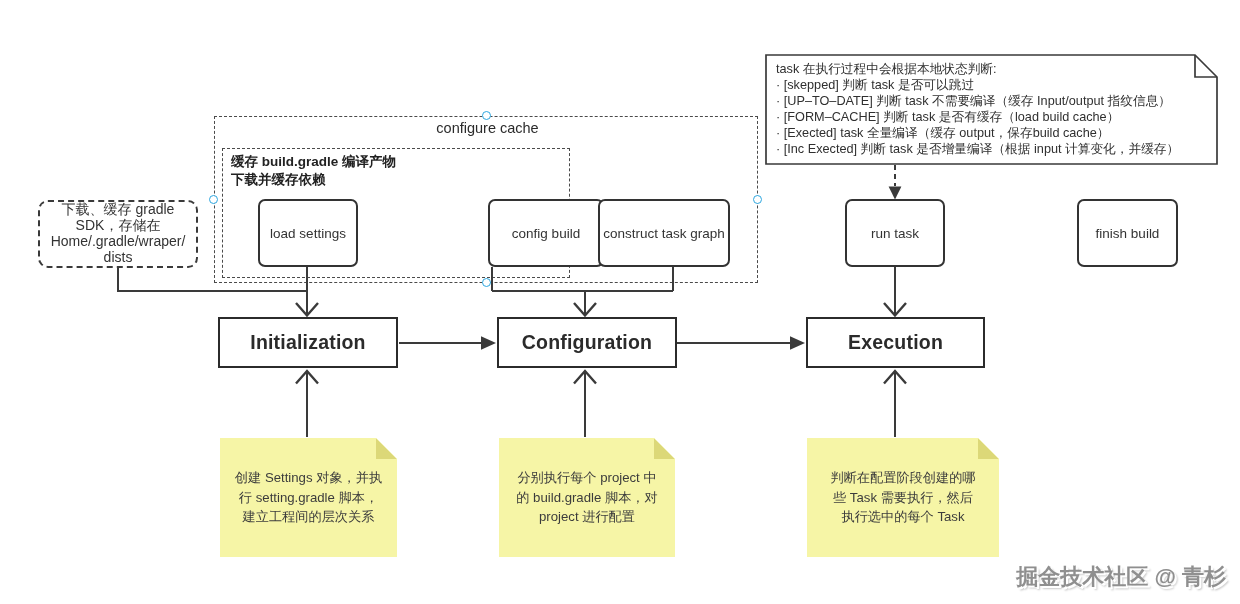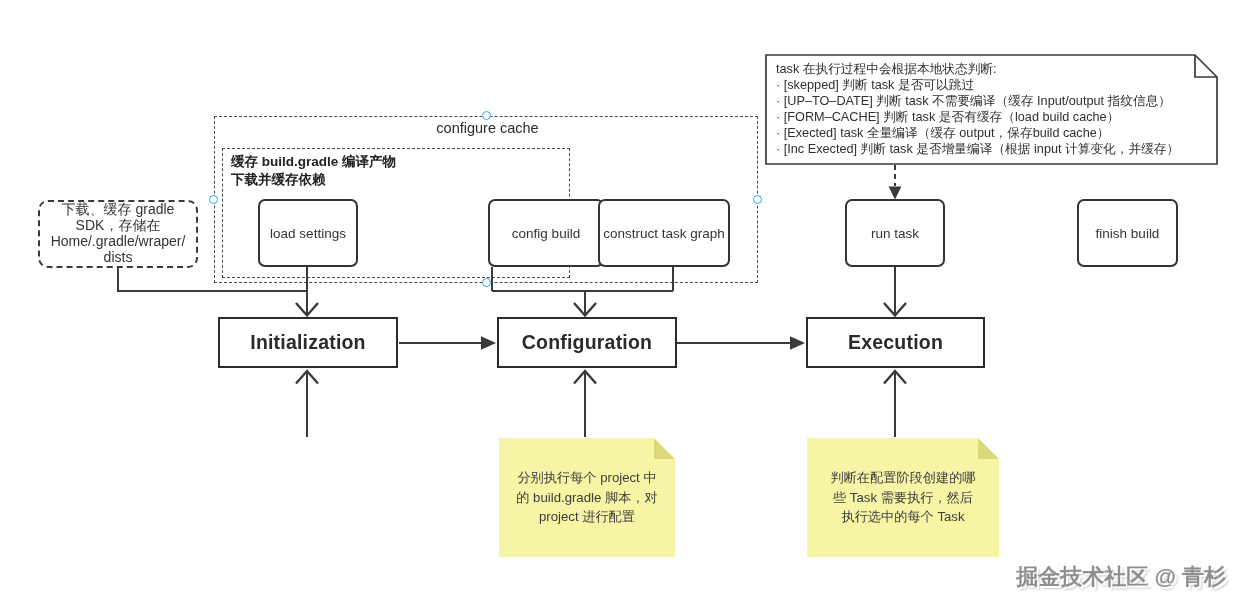--- a/index.html
+++ b/index.html
@@ -150,20 +150,26 @@
   <div class="phase p-init">
     <span>Initialization</span>
   </div>
   <div class="phase p-conf">
     <span>Configuration</span>
   </div>
   <div class="phase p-exec">
     <span>Execution</span>
   </div>
 
+  <div class="sticky s1">
+    <div class="fold"></div>
+    <span>创建 Settings 对象，并执
+行 setting.gradle 脚本，
+建立工程间的层次关系</span>
+  </div>
   <div class="sticky s2">
     <div class="fold"></div>
     <span>分别执行每个 project 中
 的 build.gradle 脚本，对
 project 进行配置</span>
   </div>
   <div class="sticky s3">
     <div class="fold"></div>
     <span>判断在配置阶段创建的哪
 些 Task 需要执行，然后

